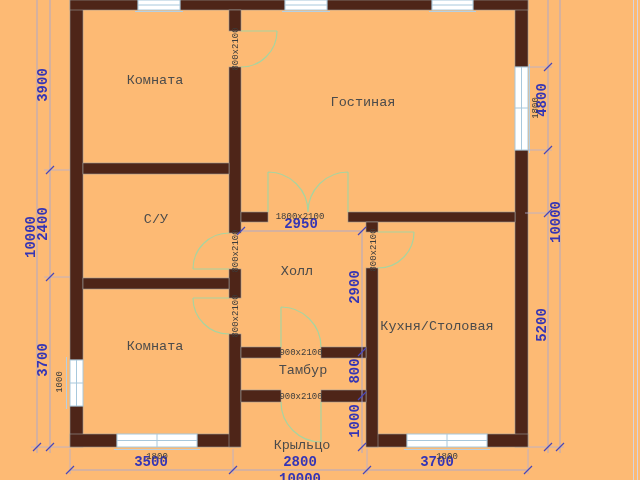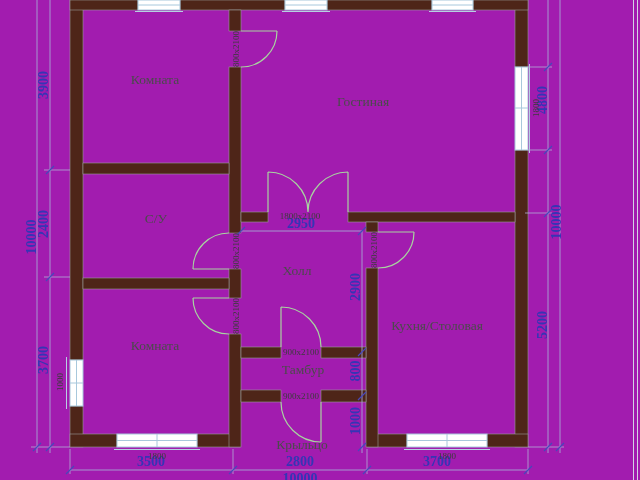--- a/index.html
+++ b/index.html
@@ -1,17 +1,17 @@
 <!DOCTYPE html>
 <html><head>
 <meta charset="utf-8">
 <style>
   html,body{margin:0;padding:0;background:#fff;}
-  .stage{position:relative;width:640px;height:480px;background:#a21caf;overflow:hidden;
-         font-family:Liberation Serif, serif;}
+  .stage{position:relative;width:640px;height:480px;background:#fdba74;overflow:hidden;
+         font-family:Liberation Mono, monospace;}
   svg{display:block;}
   .wall{fill:#4e2518;stroke:#9b9b9b;stroke-width:0.6;}
   .dimline{stroke:#a6a6d2;stroke-width:0.9;fill:none;}
   .extline{stroke:#b0b0d6;stroke-width:0.8;fill:none;}
   .tick{stroke:#4747bb;stroke-width:1.2;fill:none;}
   .door{stroke:#a8d4a0;stroke-width:1.2;fill:none;}
   .winframe{fill:#ffffff;stroke:#a8c8dc;stroke-width:1;}
   .winline{stroke:#a8c8dc;stroke-width:1;fill:none;}
   .sill{stroke:#b6d0e2;stroke-width:1;fill:none;}
   .room-label{font-size:13.5px;fill:#4b4b4b;text-anchor:middle;}

